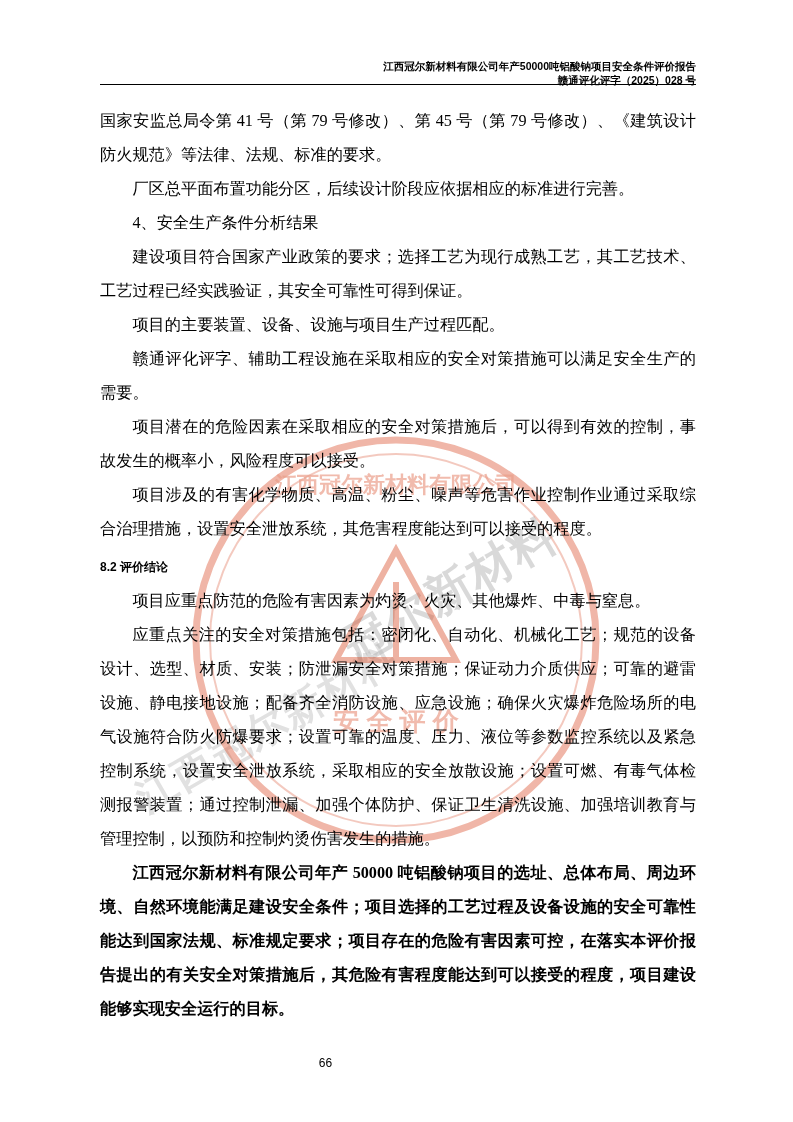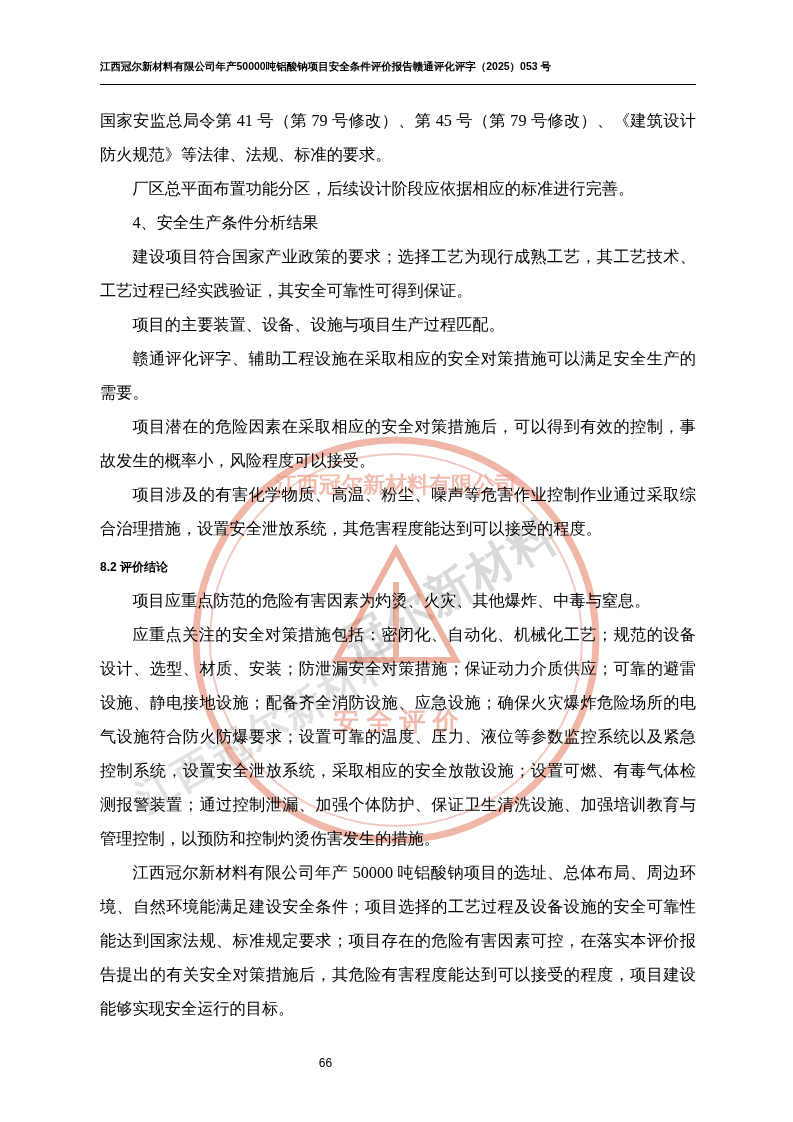--- a/index.html
+++ b/index.html
@@ -29,20 +29,21 @@
     top: 60px;
     left: 100px;
     width: 596px;
     display: flex;
     justify-content: flex-start;
     align-items: flex-end;
     font-size: 10.5px;
     font-weight: bold;
     letter-spacing: 0px;
     font-family: "Liberation Sans", sans-serif;
+    flex-direction: column;
   }
   .header-left { white-space: nowrap; }
   .header-right { white-space: nowrap; }
   .header-rule {
     position: absolute;
     top: 84px;
     left: 100px;
     width: 596px;
     height: 1px;
     background: #000000;
@@ -66,21 +67,21 @@
     text-justify: inter-ideograph;
   }
   .indent { text-indent: 2em; }
   .section-head {
     font-weight: bold;
     font-size: 12px;
     margin-top: 6px;
     font-family: "Liberation Sans", sans-serif;
   }
   .bold-block {
-    font-weight: normal;
+    font-weight: bold;
     text-indent: 2em;
   }
   .spacer-sm { height: 4px; }
   
   .page-number {
     position: absolute;
     bottom: 52px;
     left: 0;
     width: 651px;
     text-align: center;
@@ -129,21 +130,21 @@
     letter-spacing: 2px;
   }
 </style>
 </head>
 <body>
 
 <div class="page">
 
   <div class="header">
     <span class="header-left">江西冠尔新材料有限公司年产50000吨铝酸钠项目安全条件评价报告</span>
-    <span class="header-right">赣通评化评字（2025）053 号</span>
+    <span class="header-right">赣通评化评字（2025）028 号</span>
   </div>
   <div class="header-rule"></div>
 
   <div class="watermark-text">冠尔新材料</div>
   <div class="watermark-text2">江西冠尔新材料</div>
 
   <div class="stamp">
     <svg width="420" height="420" viewBox="0 0 420 420" xmlns="http://www.w3.org/2000/svg">
       <circle cx="210" cy="210" r="200" fill="none" stroke="#d94f2b" stroke-width="7" opacity="0.75"></circle>
       <circle cx="210" cy="210" r="186" fill="none" stroke="#d94f2b" stroke-width="2" opacity="0.55"></circle>

